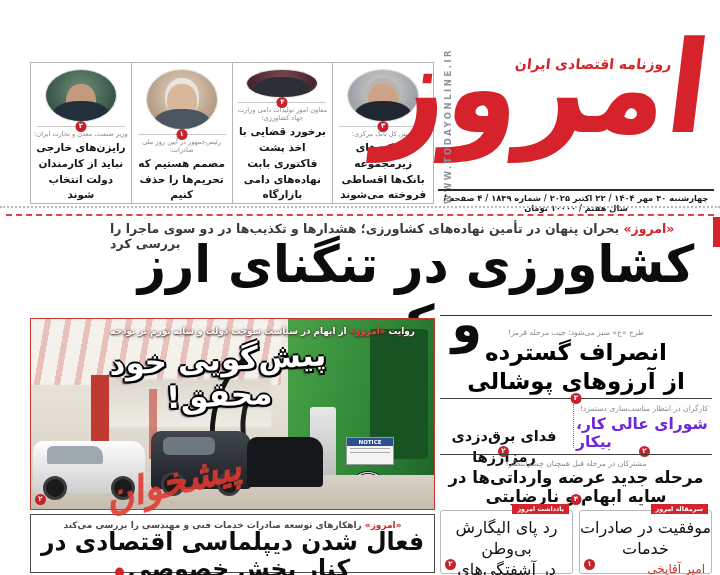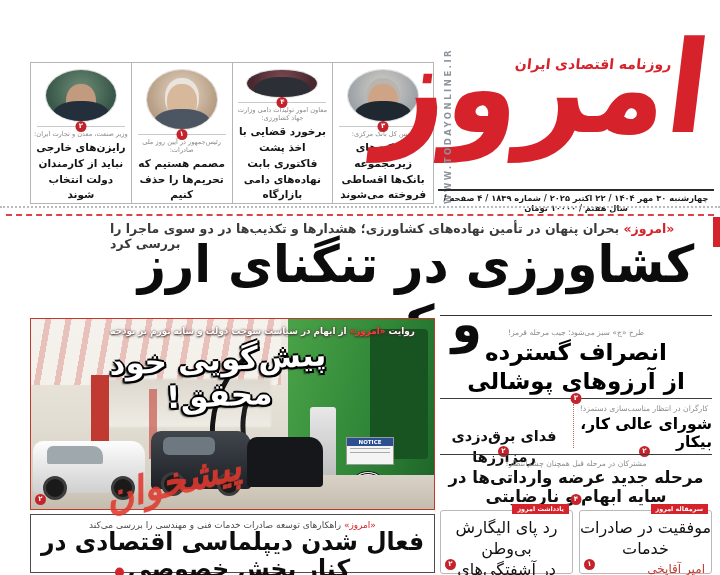--- a/index.html
+++ b/index.html
@@ -76,41 +76,41 @@
   .w1{left:10px;} .w2{right:10px;}
   .ph-kicker{position:absolute;left:70px;right:10px;top:7px;font-size:8.8px;font-weight:bold;color:#fff;
          text-align:center;direction:rtl;text-shadow:0 0 3px #5b2d2d,0 1px 2px #333;}
   .ph-kicker .brand{color:#ff3b30;}
   .ph-head{position:absolute;left:46px;right:74px;top:22px;font-size:31px;font-weight:900;color:#fff;
          text-align:center;direction:rtl;transform:rotate(-2.5deg);
          text-shadow:-2px 0 #000,2px 0 #000,0 -2px #000,0 2px #000,2px 2px #000,-2px 2px 2px #000;}
   .photo-dot{left:4px;bottom:4px;}
   
   .bottom-box{position:absolute;left:30px;top:514px;width:403px;height:57px;border:1.5px solid #4c4c4c;background:#fff;}
-  .bb-kicker{margin-top:5px;font-size:9px;color:#4a4a4a;font-weight:normal;text-align:center;direction:rtl;}
+  .bb-kicker{margin-top:5px;font-size:9px;color:#4a4a4a;font-weight:bold;text-align:center;direction:rtl;}
   .bb-kicker .brand{color:#d5232b;}
   .bb-head{font-size:23.5px;font-weight:900;color:#0d0d0d;text-align:center;direction:rtl;line-height:1.1;
         transform:scaleY(1.05);}
   .bb-dot{display:inline-block;width:9px;height:9px;background:#d5232b;border-radius:50%;margin-right:4px;}
   
   .watermark{position:absolute;left:112px;top:462px;width:130px;text-align:center;color:#e0392f;opacity:.88;
         z-index:6;pointer-events:none;}
   .wm-script{font-size:38px;font-weight:bold;font-style:italic;transform:rotate(-14deg);display:block;
         direction:rtl;line-height:1;text-shadow:0 0 1px #e0392f;}
   .wm-url{font-size:13.5px;font-weight:bold;letter-spacing:.5px;display:block;margin-top:2px;}
   
   .rcol{position:absolute;left:440px;top:318px;width:272px;height:257px;}
   .r-kicker{font-size:7.6px;color:#8b8b8b;text-align:center;direction:rtl;}
   .a1-kicker{position:absolute;left:0;right:0;top:10px;}
   .a1-head{position:absolute;left:0;right:0;top:20px;font-size:23px;font-weight:900;color:#000000;
         text-align:center;direction:rtl;line-height:1.25;}
   .div1{position:absolute;left:0;right:0;top:80px;border-top:1.5px solid #3c3c3c;}
   .div1 .dot{left:50%;top:-6px;transform:translateX(-50%);}
   .a2r{position:absolute;right:0;top:86px;width:136px;}
-  .a2r-head{font-size:15.5px;font-weight:900;color:#000000;text-align:right;direction:rtl;margin-top:2px;}
+  .a2r-head{font-size:15.5px;font-weight:900;color:#6d28d9;text-align:left;direction:rtl;margin-top:2px;}
   .a2l{position:absolute;left:0;top:88px;width:128px;font-size:14.5px;font-weight:900;color:#101010;
         text-align:center;direction:rtl;line-height:1.4;}
   .vdiv{position:absolute;left:133px;top:86px;height:44px;border-left:1px dotted #c0635c;}
   .a2-dot-r{right:62px;top:128px;} .a2-dot-l{left:58px;top:128px;}
   .div2{position:absolute;left:0;right:0;top:136px;border-top:1.5px solid #3c3c3c;}
   .a3-kicker{position:absolute;left:0;right:0;top:141px;}
   .a3-head{position:absolute;left:0;right:0;top:150px;font-size:16.5px;font-weight:900;color:#101010;
         text-align:center;direction:rtl;letter-spacing:-.5px;}
   .a3-dot{left:50%;top:176px;transform:translateX(-50%);}
   .opbox{position:absolute;top:192px;height:62px;border:1px solid #b9b9b9;border-radius:3px;background:#fff;}

